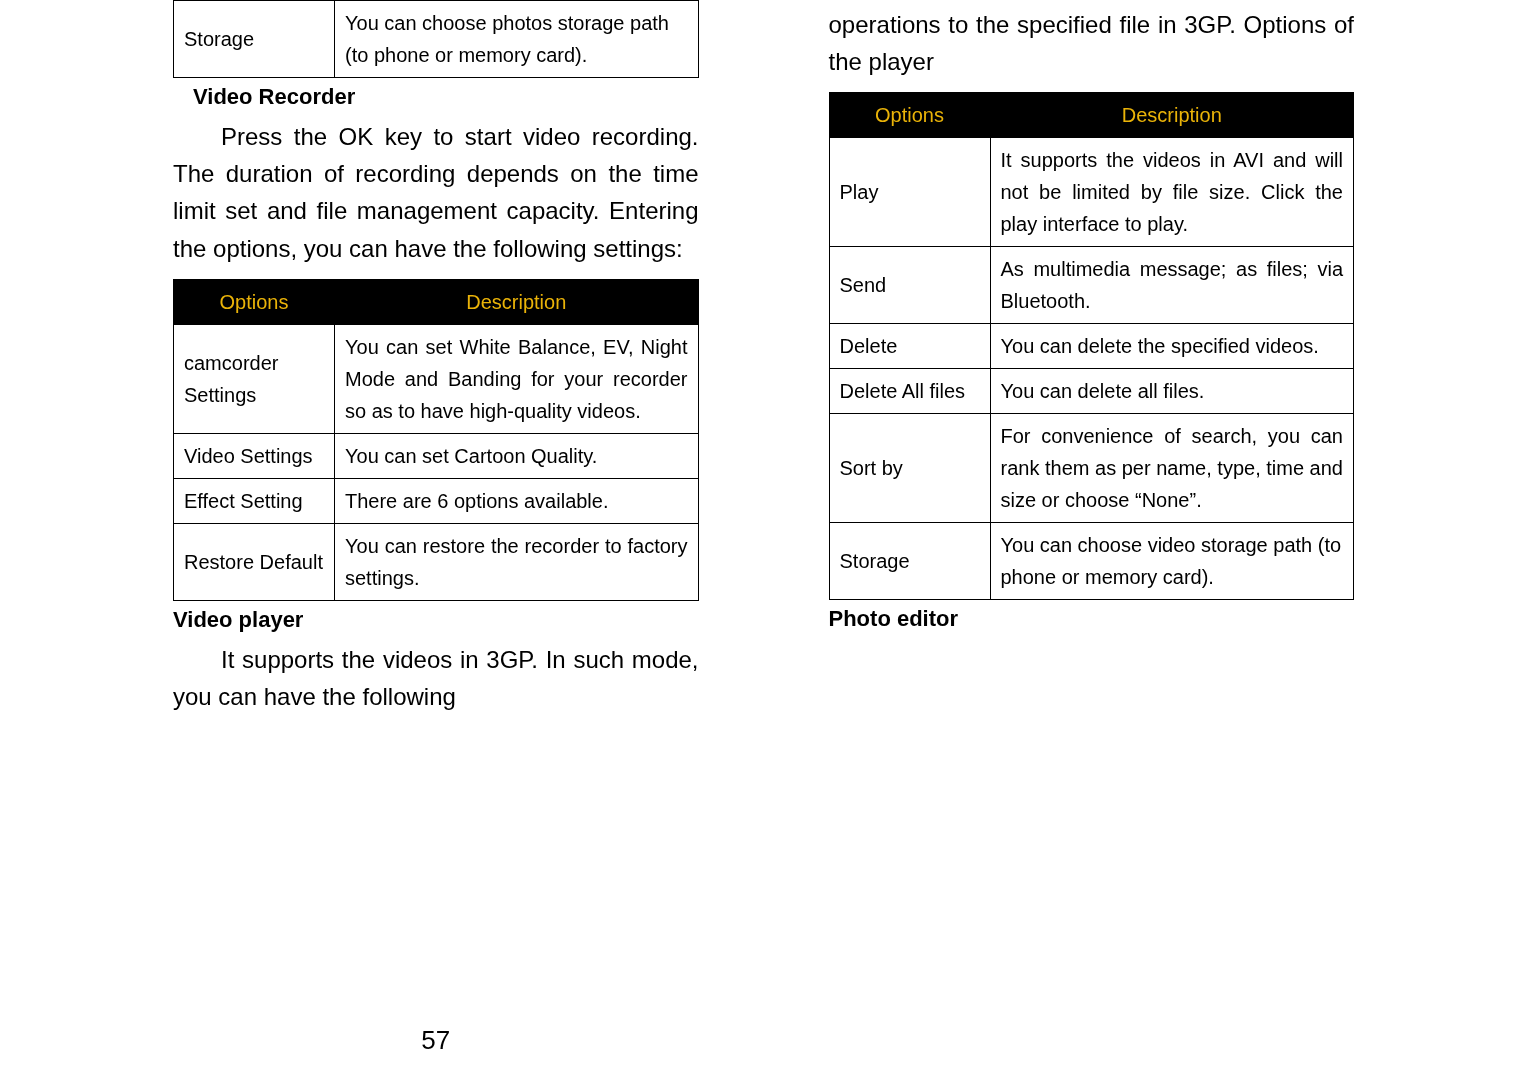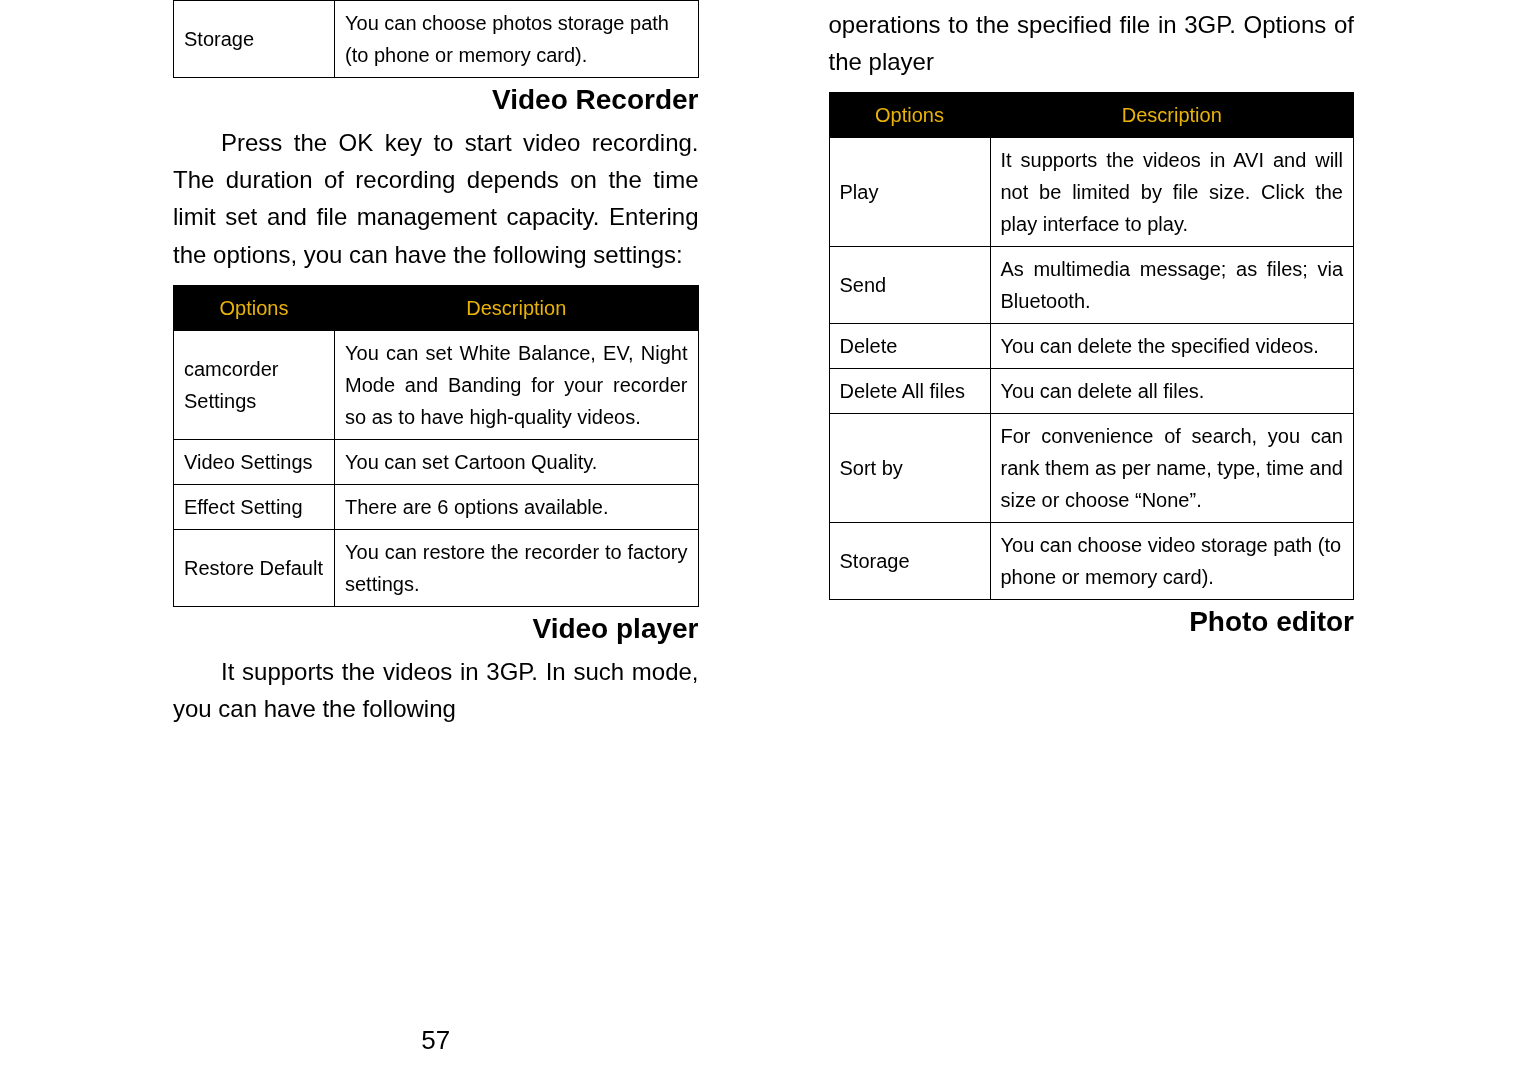--- a/index.html
+++ b/index.html
@@ -50,24 +50,23 @@
     text-align: center;
   }
   td.opt {
     width: 140px;
     vertical-align: middle;
   }
   td.desc.justify {
     text-align: justify;
   }
   h2.section {
-    font-size: 28px;
+    font-size: 22px;
     font-weight: bold;
     margin: 6px 0 8px 0;
-    text-align: right;
   }
   h2.section.indent {
     margin-left: 20px;
   }
   p.body {
     font-size: 24px;
     line-height: 1.55;
     margin: 6px 0 12px 0;
     text-align: justify;
     text-indent: 48px;

